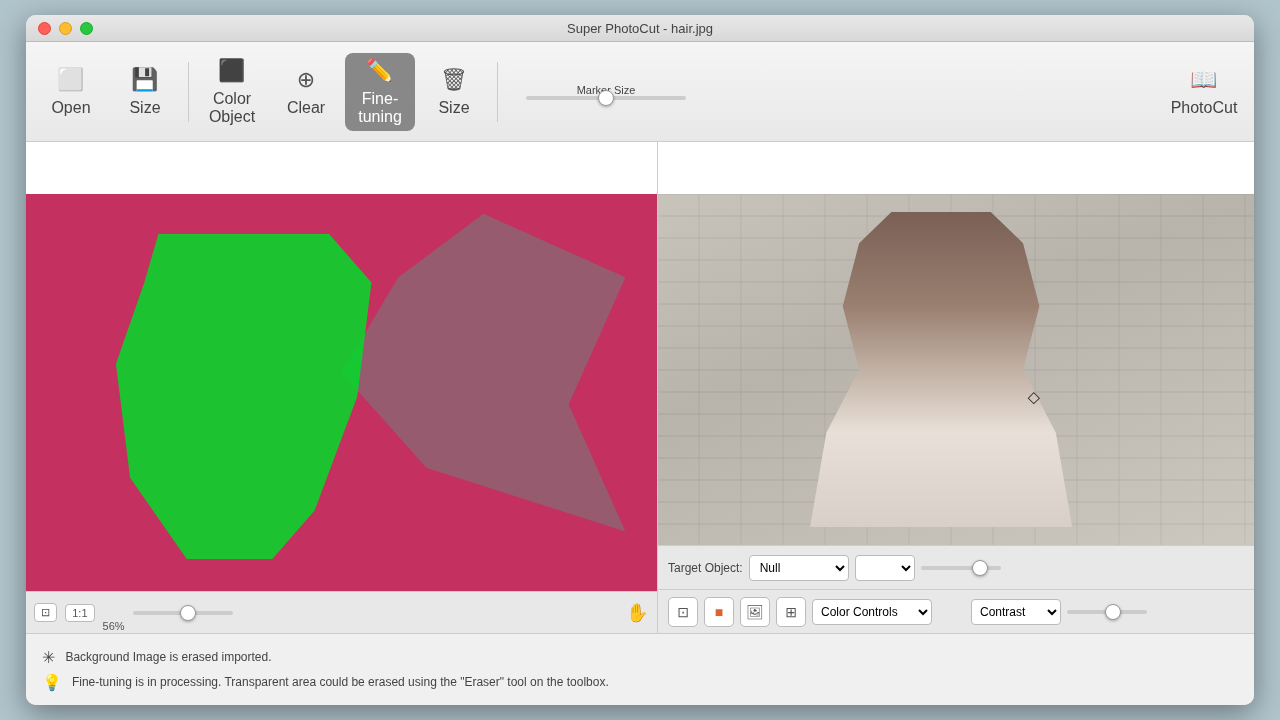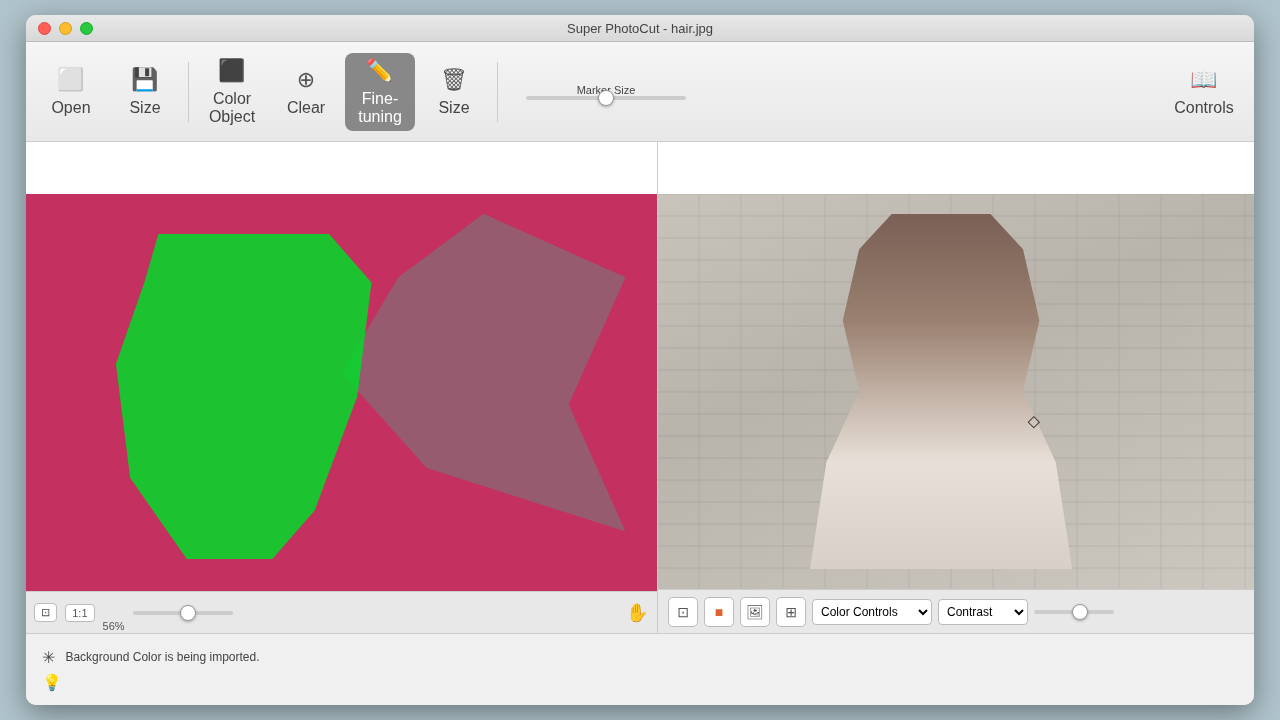--- a/index.html
+++ b/index.html
@@ -334,20 +334,21 @@
     }
     .contrast-select {
       height: 26px;
       font-size: 12px;
       border: 1px solid #bbb;
       border-radius: 4px;
       background: white;
       padding: 0 4px;
       cursor: pointer;
       min-width: 90px;
+      margin-left: 33px;
     }
     .contrast-slider {
       width: 80px;
       accent-color: #5599ee;
     }
     
     .status-bar {
       height: 72px;
       background: #f0f0f0;
       border-top: 1px solid #ccc;
@@ -434,21 +435,21 @@
       <span class="tool-icon">🗑</span>
       <span class="tool-label">Size</span>
     </button>
     <div class="toolbar-separator"></div>
     <div class="marker-size-section">
       <span class="marker-size-label">Marker Size</span>
       <input type="range" class="marker-size-slider slider-track-dark" min="0" max="100" value="50" style="">
     </div>
     <button class="tutorials-btn">
       <span class="tool-icon">📖</span>
-      <span class="tool-label">Controls</span>
+      <span class="tool-label">PhotoCut</span>
     </button>
   </div>
 
   <div class="main-content">
 
     <div class="left-panel">
       <div class="left-top-bar"></div>
       <div class="left-canvas">
         <div class="left-image-bg"></div>
         <div class="hair-flyaway-right"></div>
@@ -465,20 +466,30 @@
 
     <div class="right-panel">
       <div class="right-top-bar"></div>
       <div class="right-canvas">
         <div class="right-image-bg"></div>
         <div class="brick-pattern"></div>
         <div class="person-silhouette"></div>
         <div class="cursor-indicator">⬦</div>
       </div>
 
+      <div class="right-controls-bar">
+        <span class="target-object-label">Target Object:</span>
+        <select class="null-select">
+          <option>Null</option>
+        </select>
+        <select class="extra-select">
+          <option></option>
+        </select>
+        <input type="range" class="right-slider slider-track-dark" min="0" max="100" value="80" style="">
+      </div>
 
       <div class="right-bottom-bar">
         <div class="view-icon-btn">
           <span>⊡</span>
         </div>
         <div class="view-icon-btn">
           <span style="color:#e06030;">■</span>
         </div>
         <div class="view-icon-btn">
           <span>🖼</span>
@@ -493,19 +504,20 @@
           <option>Contrast</option>
         </select>
         <input type="range" class="contrast-slider slider-track-blue" min="0" max="100" value="60" style="">
       </div>
     </div>
   </div>
 
   <div class="status-bar">
     <div class="status-row">
       <span class="status-icon">✳</span>
-      <span>Background Color is being imported.</span>
+      <span>Background Image is erased imported.</span>
     </div>
     <div class="status-row">
       <span class="status-icon">💡</span>
+      <span>Fine-tuning is in processing. Transparent area could be erased using the "Eraser" tool on the toolbox.</span>
     </div>
   </div>
 </div>
 
 </body></html>

